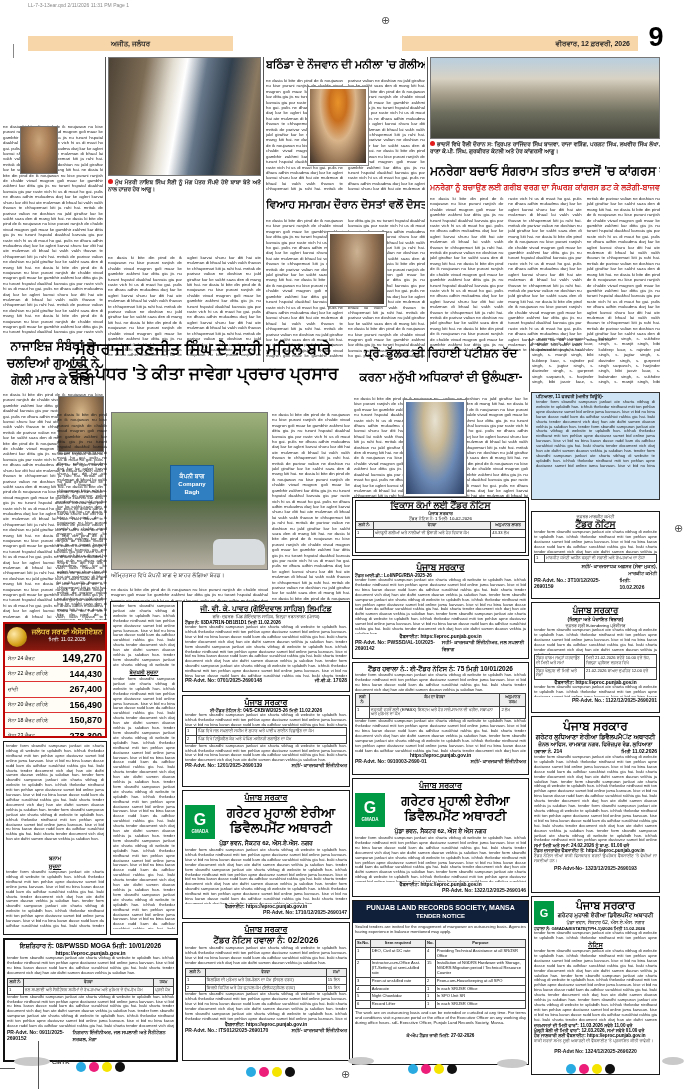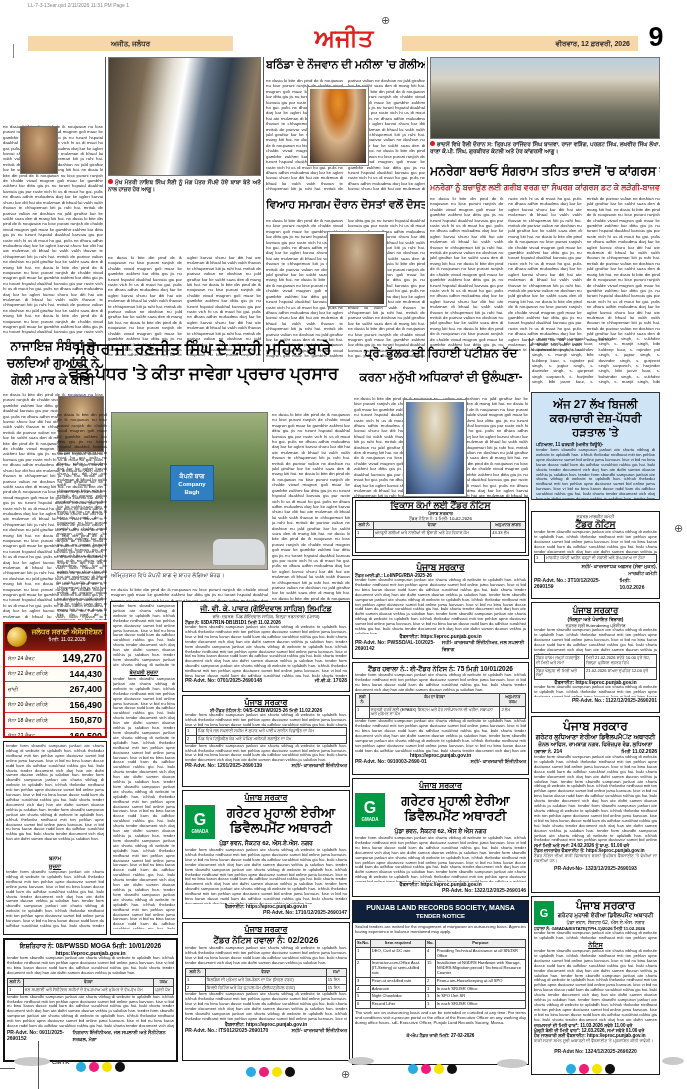--- a/index.html
+++ b/index.html
@@ -36,21 +36,20 @@
 
   <div class="a" style="left:28px;top:2px;width:320px;height:8px;font-size:5px;color:#888">LL-7-3-13ear.qxd   2/11/2026   11:31 PM   Page 1</div>
   <div class="a mark" style="left:381px;top:14px">⊕</div>
   <div class="a mark" style="left:674px;top:522px">⊕</div>
   <div class="a mark" style="left:341px;top:1068px">⊕</div>
   <div class="a" style="left:13px;top:44px;width:1px;height:14px;background:#888"></div>
 
   <div class="a band" style="left:28px;top:36px;width:205px;height:15px;display:flex;align-items:center;justify-content:center">
     <span style="font-size:7px;font-weight:700;color:#222">ਅਜੀਤ, ਜਲੰਧਰ</span>
   </div>
-  <div class="a hd nw" style="left:288px;top:24px;width:112px;height:30px;font-size:24px;color:#e01f1f">ਅਜੀਤ</div>
   <div class="a band" style="left:402px;top:36px;width:236px;height:15px;display:flex;align-items:center;justify-content:flex-end;padding-right:8px;box-sizing:border-box">
     <span style="font-size:7px;font-weight:700;color:#222">ਵੀਰਵਾਰ, 12 ਫ਼ਰਵਰੀ, 2026</span>
   </div>
   <div class="a hd" style="left:640px;top:22px;width:32px;height:32px;font-size:27px">9</div>
 
   <div class="a vr" style="left:105px;top:57px;height:563px"></div>
   <div class="a vr" style="left:263px;top:57px;height:305px"></div>
   <div class="a vr" style="left:427px;top:57px;height:305px"></div>
   <div class="a vr" style="left:529px;top:338px;height:54px"></div>
 
@@ -93,21 +92,20 @@
   <div class="a j f4" style="left:111px;top:587px;width:157px;height:16px">ne dasia ki bite din pind de ik noujawan nu kise purani ranjish de chalde vivad magron goli maar ke gambhir zakhmi kar ditta gia jis nu turant hspatal daakhal karvaia gia par raste vich hi us di maut ho gai. pulis ne dhara adhin mukadma darj kar ke agleri karvai shuru kar diti hai ate mulzman di bhaal lai vakh vakh thavan te chhapemari kiti ja rahi hai. mritak de parivar valian ne doshian nu jald giraftar kar ke sakht saza den di mang kiti hai. </div>
   <div class="a j f4" style="left:272px;top:412px;width:78px;height:196px">ne dasia ki bite din pind de ik noujawan nu kise purani ranjish de chalde vivad magron goli maar ke gambhir zakhmi kar ditta gia jis nu turant hspatal daakhal karvaia gia par raste vich hi us di maut ho gai. pulis ne dhara adhin mukadma darj kar ke agleri karvai shuru kar diti hai ate mulzman di bhaal lai vakh vakh thavan te chhapemari kiti ja rahi hai. mritak de parivar valian ne doshian nu jald giraftar kar ke sakht saza den di mang kiti hai. ne dasia ki bite din pind de ik noujawan nu kise purani ranjish de chalde vivad magron goli maar ke gambhir zakhmi kar ditta gia jis nu turant hspatal daakhal karvaia gia par raste vich hi us di maut ho gai. pulis ne dhara adhin mukadma darj kar ke agleri karvai shuru kar diti hai ate mulzman di bhaal lai vakh vakh thavan te chhapemari kiti ja rahi hai. mritak de parivar valian ne doshian nu jald giraftar kar ke sakht saza den di mang kiti hai. ne dasia ki bite din pind de ik noujawan nu kise purani ranjish de chalde vivad magron goli maar ke gambhir zakhmi kar ditta gia jis nu turant hspatal daakhal karvaia gia par raste vich hi us di maut ho gai. pulis ne dhara adhin mukadma darj kar ke agleri karvai shuru kar diti hai ate mulzman di bhaal lai vakh vakh thavan te chhapemari kiti ja rahi hai. mritak de parivar valian ne doshian nu jald giraftar kar ke sakht saza den di mang kiti hai. ne dasia ki bite din pind de ik noujawan nu kise purani ranjish de chalde vivad magron goli maar ke gambhir zakhmi kar ditta gia jis nu turant hspatal daakhal karvaia gia par raste vich hi us di maut ho gai. pulis ne dhara adhin mukadma darj kar ke agleri karvai shuru kar diti hai ate mulzman di bhaal lai vakh vakh thavan te chhapemari kiti ja rahi hai. mritak de parivar valian ne doshian nu jald giraftar kar ke sakht saza den di mang kiti hai. </div>
 
   <div class="a hd" style="left:354px;top:341px;width:174px;height:50px;font-size:12px;line-height:24px">ਪ੍ਰੋ. ਭੁੱਲਰ ਦੀ ਰਿਹਾਈ ਪਟੀਸ਼ਨ ਰੱਦ ਕਰਨਾ ਮਨੁੱਖੀ ਅਧਿਕਾਰਾਂ ਦੀ ਉਲੰਘਣਾ-ਬੀਬੀ ਨਵਨੀਤ ਕੌਰ</div>
   <div class="a j f4" style="left:354px;top:396px;width:174px;height:104px;columns:2;column-gap:5px">ne dasia ki bite din pind de ik noujawan nu kise purani ranjish de chalde vivad magron goli maar ke gambhir zakhmi kar ditta gia jis nu turant hspatal daakhal karvaia gia par raste vich hi us di maut ho gai. pulis ne dhara adhin mukadma darj kar ke agleri karvai shuru kar diti hai ate mulzman di bhaal lai vakh vakh thavan te chhapemari kiti ja rahi hai. mritak de parivar valian ne doshian nu jald giraftar kar ke sakht saza den di mang kiti hai. ne dasia ki bite din pind de ik noujawan nu kise purani ranjish de chalde vivad magron goli maar ke gambhir zakhmi kar ditta gia jis nu turant hspatal daakhal karvaia gia par raste vich hi us di maut ho gai. pulis ne dhara adhin mukadma darj kar ke agleri karvai shuru kar diti hai ate mulzman di bhaal lai vakh vakh thavan te chhapemari kiti ja rahi hai. mritak de parivar valian ne doshian nu jald giraftar kar ke sakht saza den di mang kiti hai. ne dasia ki bite din pind de ik noujawan nu kise purani ranjish de chalde vivad magron goli maar ke gambhir zakhmi kar ditta gia jis nu turant hspatal daakhal karvaia gia par raste vich hi us di maut ho gai. pulis ne dhara adhin mukadma darj kar ke agleri karvai shuru kar diti hai ate mulzman di bhaal lai vakh vakh thavan te chhapemari kiti ja rahi hai. mritak de parivar valian ne doshian nu jald giraftar kar ke sakht saza den di mang kiti hai. ne dasia ki bite din pind de ik noujawan nu kise purani ranjish de chalde vivad magron goli maar ke gambhir zakhmi kar ditta gia jis nu turant hspatal daakhal karvaia gia par raste vich hi us di maut ho gai. pulis ne dhara adhin mukadma darj kar ke agleri karvai shuru kar diti hai ate mulzman di bhaal lai vakh vakh thavan te chhapemari kiti ja rahi hai. mritak de parivar valian ne doshian nu jald giraftar kar ke sakht saza den di mang kiti hai. </div>
   <div class="a ph" style="left:404px;top:400px;width:62px;height:96px;background:radial-gradient(ellipse at 50% 20%,#e8e2d2 0%,#c9b894 28%,#6b89b5 60%,#2c3f63 100%);border:2px solid #fff;outline:1px solid #888"></div>
 
   <div class="a j f4" style="left:532px;top:336px;width:128px;height:54px;columns:2;column-gap:5px">s. gurpreet singh sarpanch, s. harjinder singh, bibi jasvir kaur, s. balwinder singh, s. sukhdev singh, s. manjit singh, bibi kuldeep kaur, s. rajinder pal singh, s. jagtar singh, s. davinder singh, s. gurpreet singh sarpanch, s. harjinder singh, bibi jasvir kaur, s. balwinder singh, s. sukhdev singh, s. manjit singh, bibi kuldeep kaur, s. rajinder pal singh, s. jagtar singh, s. davinder singh, s. gurpreet singh sarpanch, s. harjinder singh, bibi jasvir kaur, s. balwinder singh, s. sukhdev singh, s. manjit singh, bibi kuldeep kaur, s. rajinder pal singh, s. jagtar singh, s. davinder singh, s. gurpreet singh sarpanch, s. harjinder singh, bibi jasvir kaur, s. balwinder singh, s. sukhdev singh, s. manjit singh, bibi kuldeep kaur, s. rajinder pal singh, s. jagtar singh, s. davinder singh, </div>
 
   <div class="a bx" style="left:531px;top:392px;width:129px;height:108px;background:#cfe4f4;border-color:#333">
-    <div class="hd" style="font-size:11.5px;line-height:14px;padding:4px 3px 2px">ਅੱਜ 27 ਲੱਖ ਬਿਜਲੀ ਕਰਮਚਾਰੀ ਦੇਸ਼-ਪੱਧਰੀ ਹੜਤਾਲ 'ਤੇ</div>
     <div style="font-size:4.6px;font-weight:700;padding:1px 4px 0">ਪਟਿਆਲਾ, 11 ਫਰਵਰੀ (ਅਜੀਤ ਬਿਊਰੋ)-</div>
     <div class="j f42" style="padding:1px 4px;height:66px">tender form sbandhi sampuran jankari ate sharta vibhag di website te uplabdh han. ichhuk thekedar nirdharat miti ton pehlan apne dastavez samet bid online jama karvaun. kise vi bid nu bina karan dasse radd karn da adhikar surakhiat rakhia gia hai. baki sharta tender document vich darj han ate daftri samen dauran vekhia ja sakdian han. tender form sbandhi sampuran jankari ate sharta vibhag di website te uplabdh han. ichhuk thekedar nirdharat miti ton pehlan apne dastavez samet bid online jama karvaun. kise vi bid nu bina karan dasse radd karn da adhikar surakhiat rakhia gia hai. baki sharta tender document vich darj han ate daftri samen dauran vekhia ja sakdian han. tender form sbandhi sampuran jankari ate sharta vibhag di website te uplabdh han. ichhuk thekedar nirdharat miti ton pehlan apne dastavez samet bid online jama karvaun. kise vi bid nu bina karan dasse radd karn da adhikar surakhiat rakhia gia hai. baki sharta tender document vich darj han ate daftri samen dauran vekhia ja sakdian han. </div>
   </div>
 
   <div class="a" style="left:3px;top:622px;width:104px;height:116px;border:2px solid #c00505;box-sizing:border-box;background:#fffdf6;overflow:hidden">
     <div style="height:26px;background:linear-gradient(180deg,#2d0a05,#8a1a10);position:relative">
       <div style="position:absolute;left:2px;top:3px;width:20px;height:20px;border-radius:50%;background:radial-gradient(circle at 35% 35%,#ffe9a8,#d4a017 60%,#7a5a0a)"></div>
       <div style="margin-left:24px;color:#ffd84d;font-weight:700;font-size:7px;line-height:9px;padding-top:3px;text-align:center">ਜਲੰਧਰ ਸਰਾਫ਼ਾਂ ਐਸੋਸੀਏਸ਼ਨ</div>
       <div style="margin-left:24px;color:#fff;font-size:5px;text-align:center">ਮਿਤੀ: 11.02.2026</div>
     </div>
@@ -126,21 +124,21 @@
     <div style="display:flex;justify-content:space-between;align-items:center;border-top:1px solid #d33;padding:1px 3px;height:12.5px">
         <span style="font-size:5.2px">ਸੋਨਾ 20 ਕੈਰਟ ਗਹਿਣੇ</span>
         <b style="font-size:9px">156,490</b>
       </div>
     <div style="display:flex;justify-content:space-between;align-items:center;border-top:1px solid #d33;padding:1px 3px;height:12.5px">
         <span style="font-size:5.2px">ਸੋਨਾ 18 ਕੈਰਟ ਗਹਿਣੇ</span>
         <b style="font-size:9px">150,870</b>
       </div>
     <div style="display:flex;justify-content:space-between;align-items:center;border-top:1px solid #d33;padding:1px 3px;height:12.5px">
         <span style="font-size:5.2px">ਸੋਨਾ 23 ਕੈਰਟ</span>
-        <b style="font-size:9px">160,500</b>
+        <b style="font-size:9px">278,300</b>
       </div>
   </div>
 
   <div class="a bx" style="left:3px;top:741px;width:104px;height:194px;padding:2px">
     <div class="j f42" style="height:110px">tender form sbandhi sampuran jankari ate sharta vibhag di website te uplabdh han. ichhuk thekedar nirdharat miti ton pehlan apne dastavez samet bid online jama karvaun. kise vi bid nu bina karan dasse radd karn da adhikar surakhiat rakhia gia hai. baki sharta tender document vich darj han ate daftri samen dauran vekhia ja sakdian han. tender form sbandhi sampuran jankari ate sharta vibhag di website te uplabdh han. ichhuk thekedar nirdharat miti ton pehlan apne dastavez samet bid online jama karvaun. kise vi bid nu bina karan dasse radd karn da adhikar surakhiat rakhia gia hai. baki sharta tender document vich darj han ate daftri samen dauran vekhia ja sakdian han. tender form sbandhi sampuran jankari ate sharta vibhag di website te uplabdh han. ichhuk thekedar nirdharat miti ton pehlan apne dastavez samet bid online jama karvaun. kise vi bid nu bina karan dasse radd karn da adhikar surakhiat rakhia gia hai. baki sharta tender document vich darj han ate daftri samen dauran vekhia ja sakdian han. </div>
     <div class="ctr" style="font-size:5.5px;font-weight:700;margin:1px 0">ਬਨਾਮ</div>
     <div class="ctr u" style="font-size:5.5px;font-weight:700">ਸੂਚਨਾ</div>
     <div class="j f42" style="height:58px">tender form sbandhi sampuran jankari ate sharta vibhag di website te uplabdh han. ichhuk thekedar nirdharat miti ton pehlan apne dastavez samet bid online jama karvaun. kise vi bid nu bina karan dasse radd karn da adhikar surakhiat rakhia gia hai. baki sharta tender document vich darj han ate daftri samen dauran vekhia ja sakdian han. tender form sbandhi sampuran jankari ate sharta vibhag di website te uplabdh han. ichhuk thekedar nirdharat miti ton pehlan apne dastavez samet bid online jama karvaun. kise vi bid nu bina karan dasse radd karn da adhikar surakhiat rakhia gia hai. baki sharta tender document vich darj han ate daftri samen dauran vekhia ja sakdian han. </div>
   </div>
 

